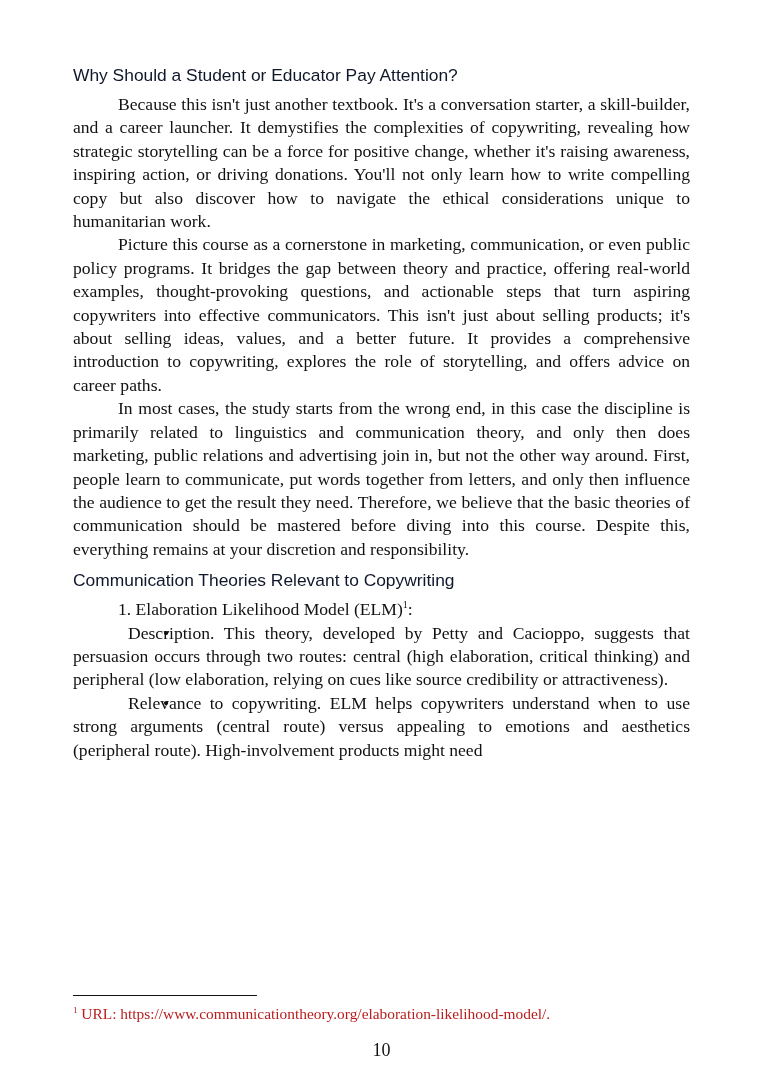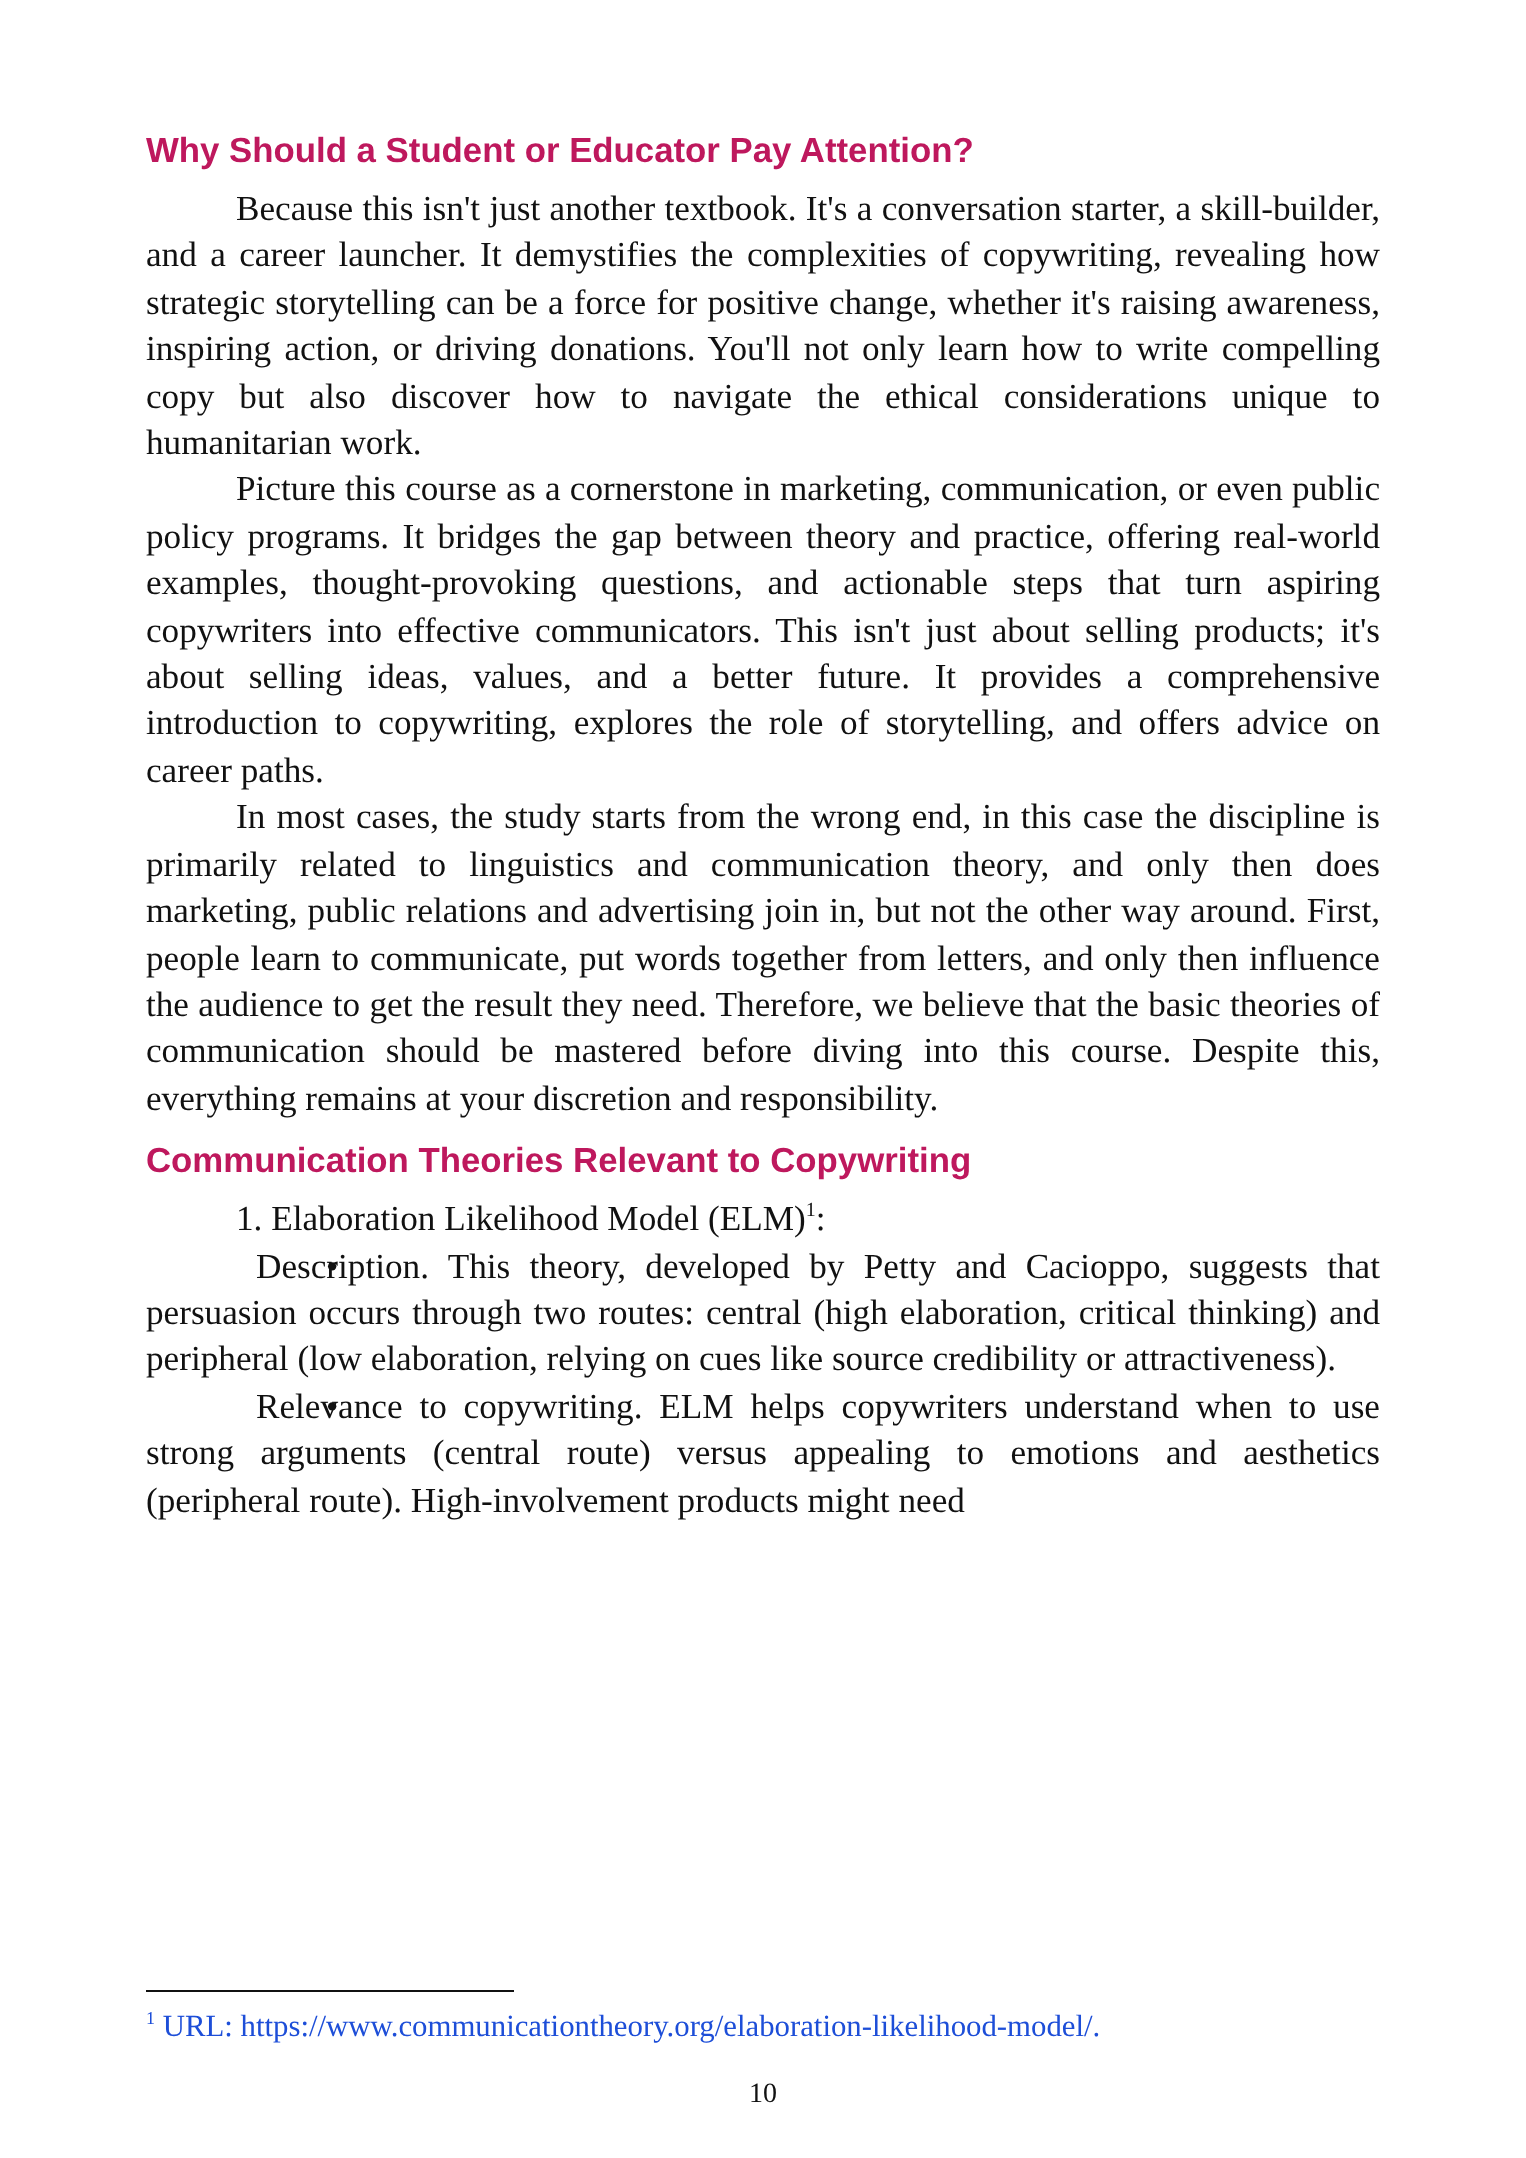--- a/index.html
+++ b/index.html
@@ -5,36 +5,36 @@
   html, body { margin: 0; padding: 0; background: #ffffff; }
   body { width: 763px; height: 1079px; position: relative; overflow: hidden; }
   .page {
     position: absolute; left: 73px; top: 56px; width: 617px;
     font-family: "Liberation Serif", serif; font-size: 17.6px; line-height: 23.4px;
     color: #111111;
   }
   p { margin: 0; text-align: justify; }
   p.indent { text-indent: 45px; }
   h2 {
-    font-family: "Liberation Sans", sans-serif; font-weight: bold;
-    font-size: 17.4px; line-height: 23px; margin: 8px 0 6px 0; color: #be185d;
+    font-family: "Liberation Sans", sans-serif; font-weight: normal;
+    font-size: 17.4px; line-height: 23px; margin: 8px 0 6px 0; color: #0f172a;
   }
   sup { font-size: 10px; line-height: 0; vertical-align: 7px; }
   .bullet { display: inline-block; width: 10px; }
   .footnote-rule {
     position: absolute; left: 73px; top: 995px; width: 184px; height: 1px; background: #111111;
   }
   .footnote {
     position: absolute; left: 73px; top: 1004px; width: 617px;
-    font-family: "Liberation Serif", serif; font-size: 15.4px; line-height: 20px; color: #1d4ed8;
+    font-family: "Liberation Serif", serif; font-size: 15.4px; line-height: 20px; color: #b91c1c;
   }
   .footnote sup { font-size: 9px; vertical-align: 6px; }
   .page-number {
     position: absolute; left: 0; width: 763px; top: 1040px; text-align: center;
-    font-family: "Liberation Serif", serif; font-size: 14px; color: #111111;
+    font-family: "Liberation Serif", serif; font-size: 18px; color: #111111;
   }
 </style>
 </head>
 <body>
 
 <div class="page">
 
   <h2>Why Should a Student or Educator Pay Attention?</h2>
   <p class="indent">Because this isn't just another textbook. It's a conversation starter, a skill-builder, and a career launcher. It demystifies the complexities of copywriting, revealing how strategic storytelling can be a force for positive change, whether it's raising awareness, inspiring action, or driving donations. You'll not only learn how to write compelling copy but also discover how to navigate the ethical considerations unique to humanitarian work.</p>
   <p class="indent">Picture this course as a cornerstone in marketing, communication, or even public policy programs. It bridges the gap between theory and practice, offering real-world examples, thought-provoking questions, and actionable steps that turn aspiring copywriters into effective communicators. This isn't just about selling products; it's about selling ideas, values, and a better future. It provides a comprehensive introduction to copywriting, explores the role of storytelling, and offers advice on career paths.</p>

